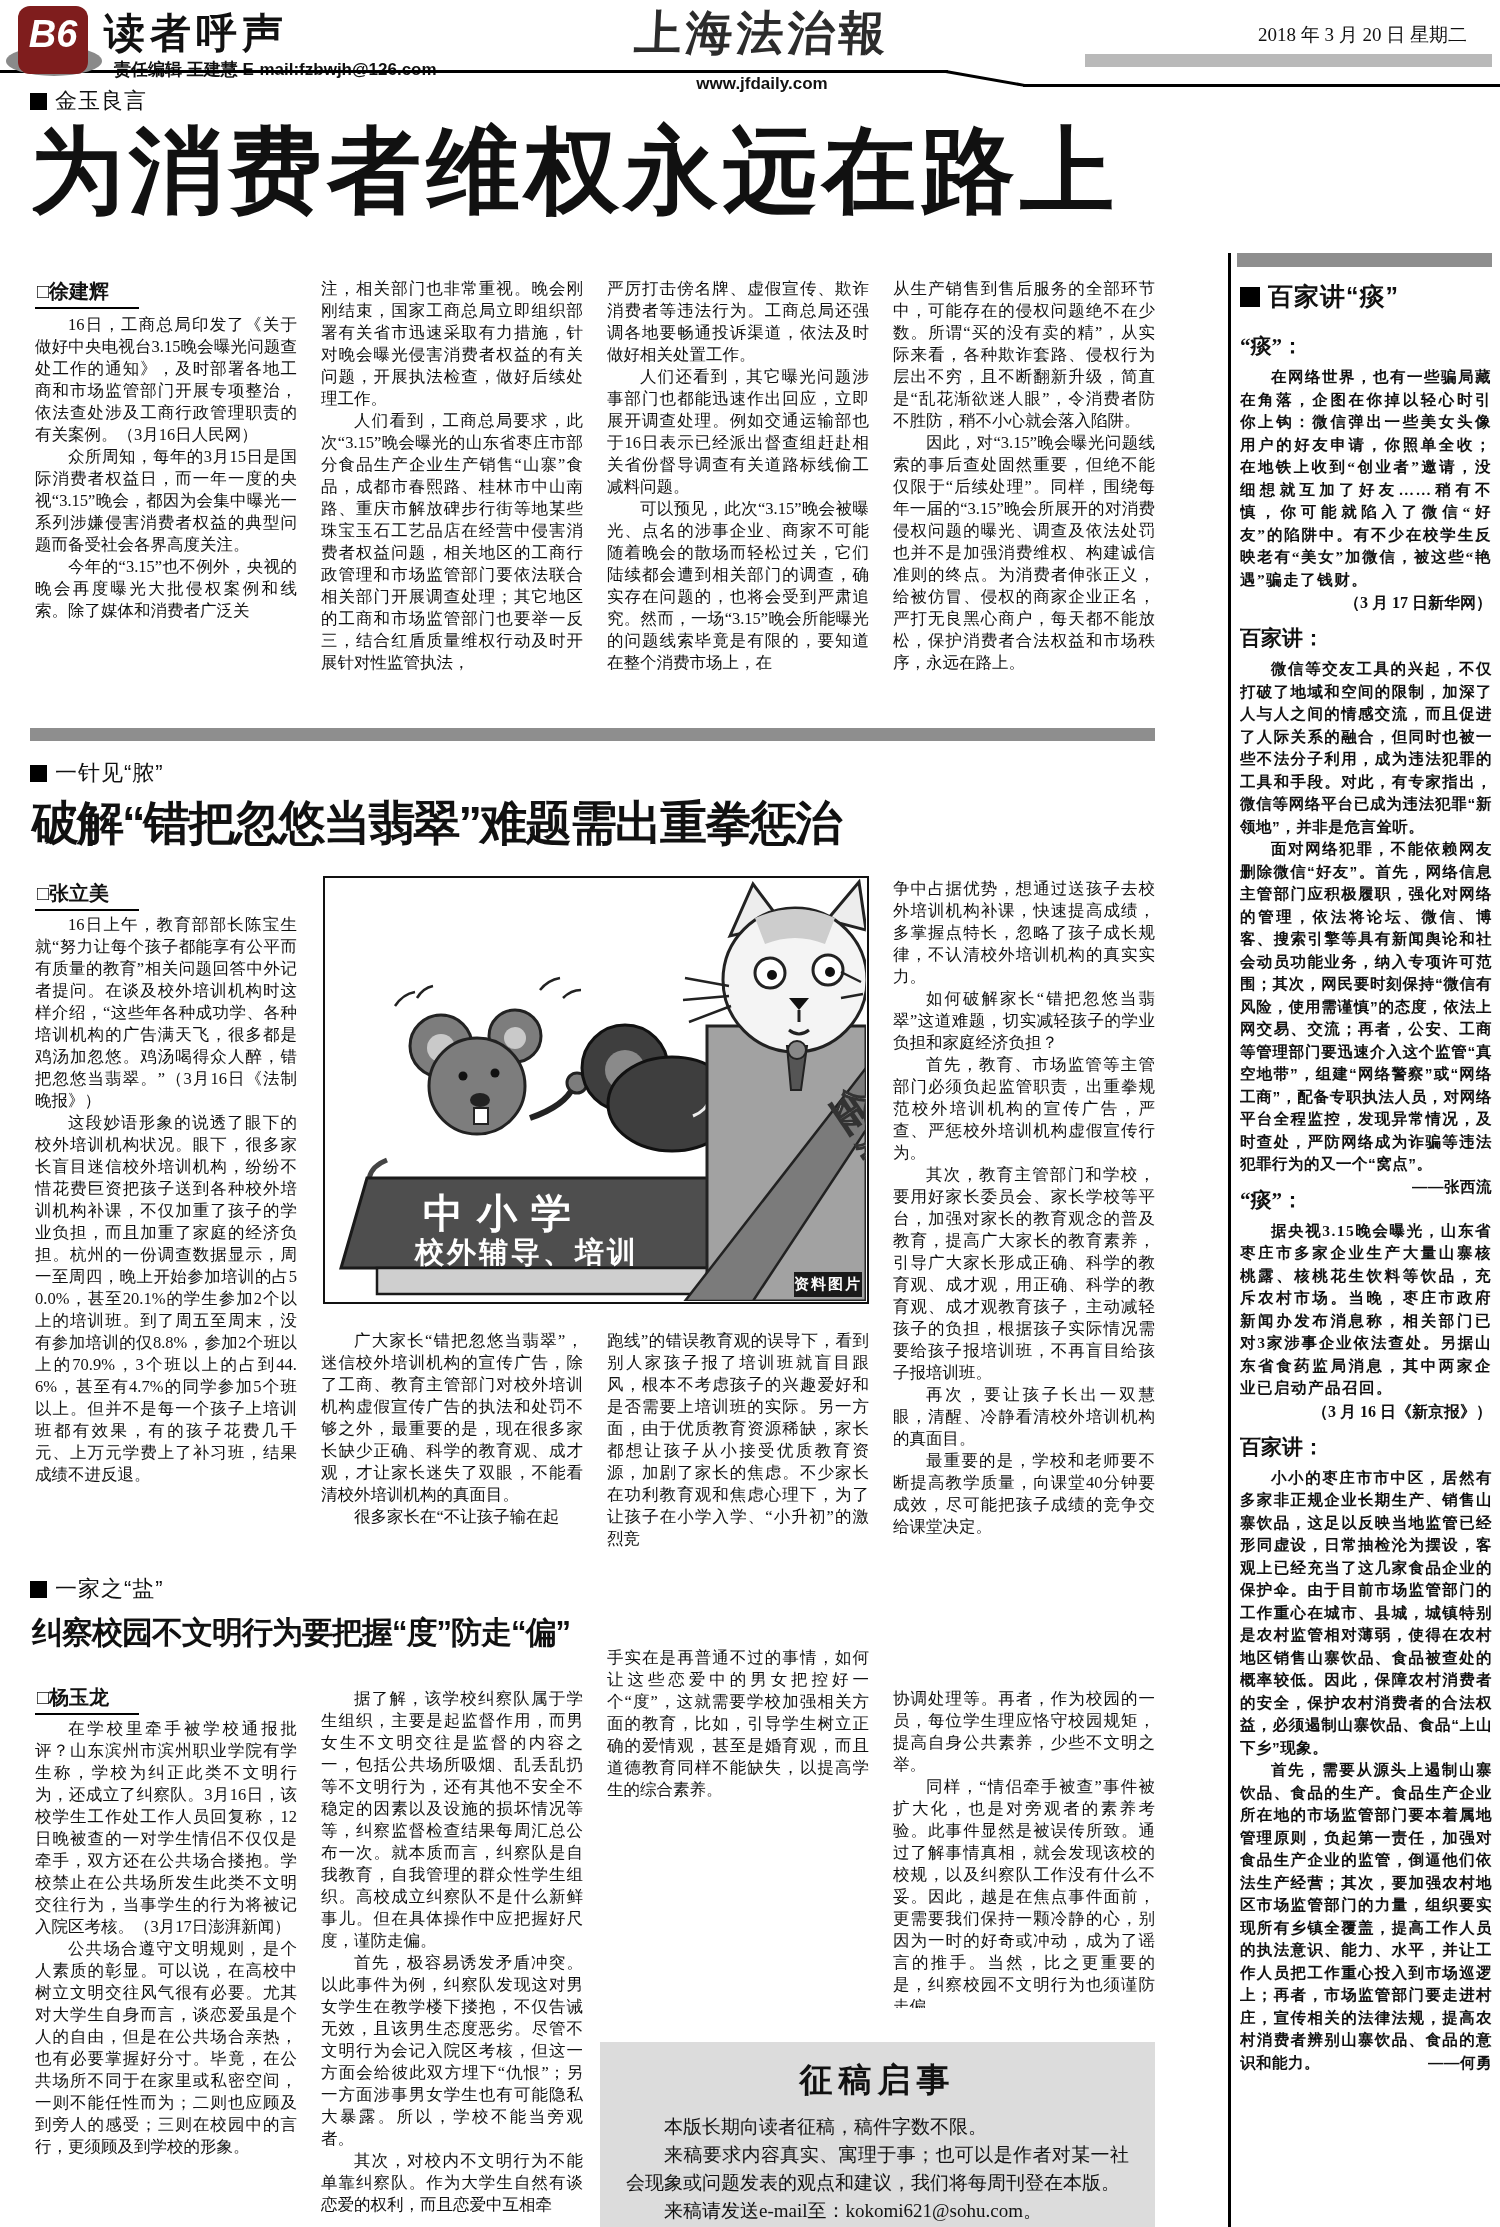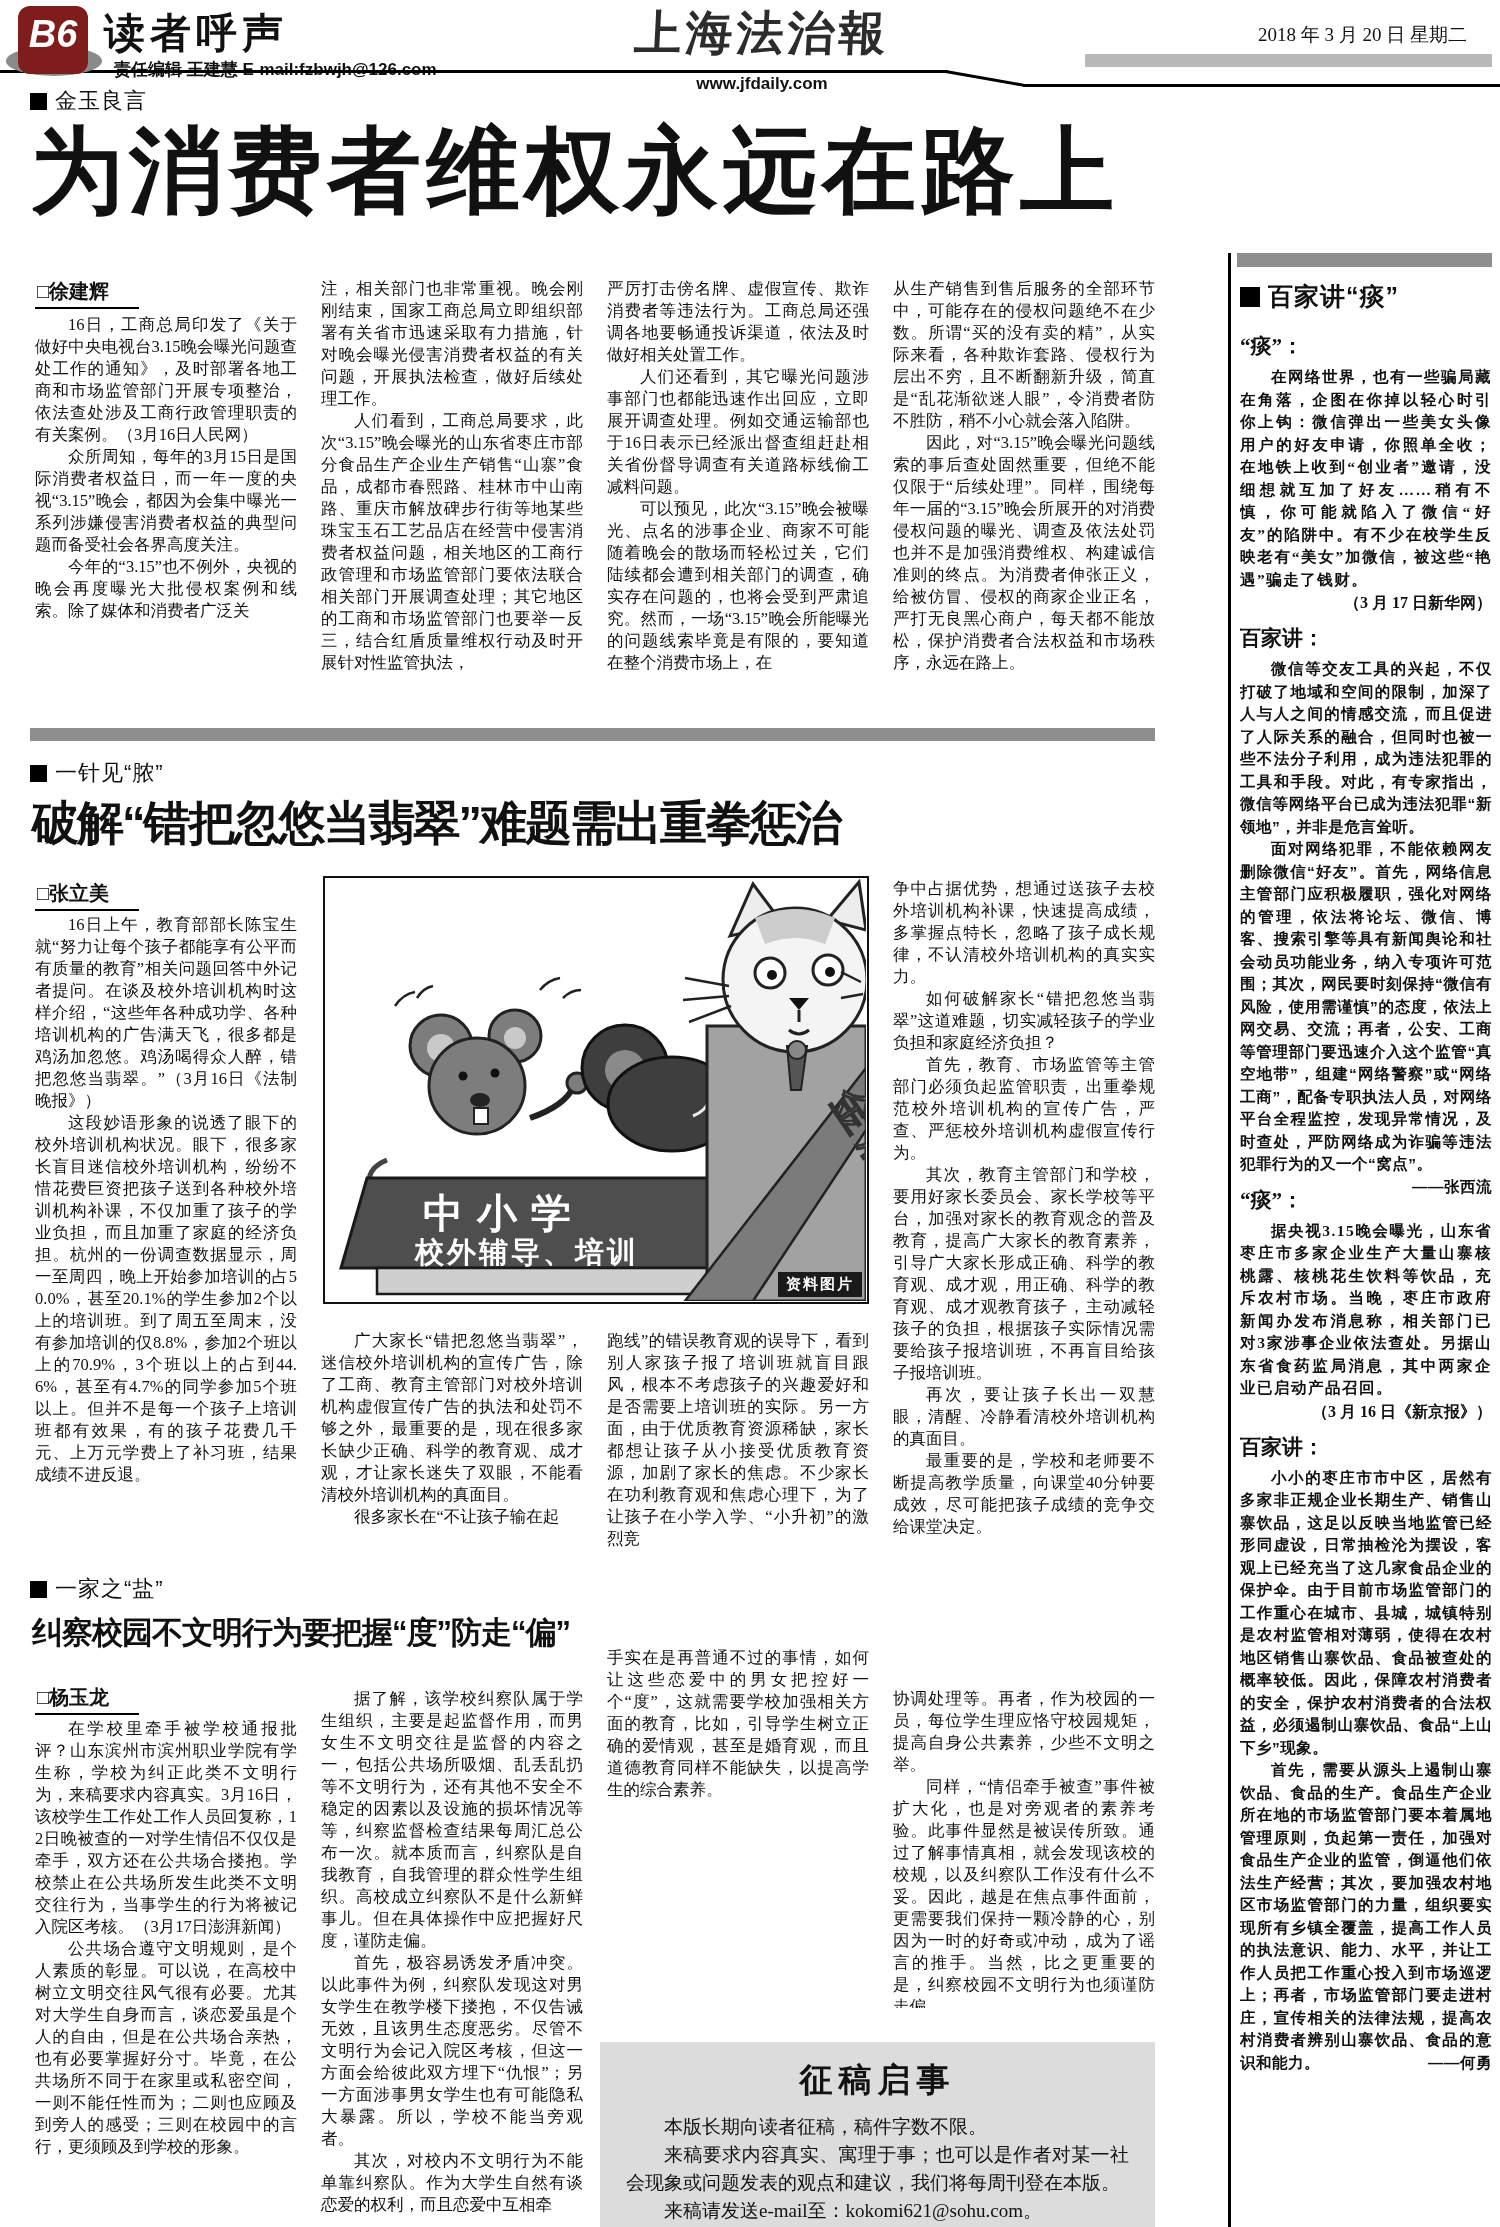--- a/index.html
+++ b/index.html
@@ -39,21 +39,21 @@
   .col{position:absolute;width:262px;font-size:16.5px;line-height:22px;text-align:justify;
        word-break:break-all;overflow:hidden;}
   .col p{margin:0;text-indent:2em;}
   .col p.cont{text-indent:0;}
 
   .divider-bar{left:30px;top:728px;width:1125px;height:13px;background:#8e8e8e;}
 
   
   .cartoon-box{left:323px;top:876px;width:546px;height:428px;border:2.5px solid #111;background:#fff;box-sizing:border-box;}
   .img-caption{position:absolute;right:5px;bottom:5px;background:#1a1a1a;color:#fff;
-               font-size:15px;padding:3px 8px;letter-spacing:2px;font-weight:bold;}
+               font-size:15px;padding:3px 0;letter-spacing:2px;font-weight:bold;}
 
   
   .notice{left:600px;top:2042px;width:555px;height:185px;background:#dcdcdc;box-sizing:border-box;
           padding:14px 26px 0 26px;overflow:hidden;}
   .notice-title{text-align:center;font-size:33px;font-weight:900;letter-spacing:6px;
                 font-family:"Liberation Sans","DejaVu Sans",sans-serif;margin:2px 0 10px;}
   .notice-body p{margin:0;text-indent:2em;font-size:19px;line-height:28px;text-align:justify;word-break:break-all;}
 
   
   .vline{left:1228px;top:253px;width:3px;height:1974px;background:#000;}
@@ -197,21 +197,21 @@
 
   <div class="abs label-row" style="left:30px;top:1574px;">
     <span class="label-sq"></span>
     <span class="label-txt">一家之“盐”</span>
   </div>
   <div class="abs a-title3">纠察校园不文明行为要把握“度”防走“偏”</div>
   <div class="abs" style="left:35px;top:1684px;">
     <span class="author">□杨玉龙</span>
   </div>
   <div class="col" style="left:35px;top:1718px;height:505px;">
-      <p>在学校里牵手被学校通报批评？山东滨州市滨州职业学院有学生称，学校为纠正此类不文明行为，来稿要求内容真实。3月16日，该校学生工作处工作人员回复称，12日晚被查的一对学生情侣不仅仅是牵手，双方还在公共场合搂抱。学校禁止在公共场所发生此类不文明交往行为，当事学生的行为将被记入院区考核。（3月17日澎湃新闻）</p>
+      <p>在学校里牵手被学校通报批评？山东滨州市滨州职业学院有学生称，学校为纠正此类不文明行为，还成立了纠察队。3月16日，该校学生工作处工作人员回复称，12日晚被查的一对学生情侣不仅仅是牵手，双方还在公共场合搂抱。学校禁止在公共场所发生此类不文明交往行为，当事学生的行为将被记入院区考核。（3月17日澎湃新闻）</p>
       <p>公共场合遵守文明规则，是个人素质的彰显。可以说，在高校中树立文明交往风气很有必要。尤其对大学生自身而言，谈恋爱虽是个人的自由，但是在公共场合亲热，也有必要掌握好分寸。毕竟，在公共场所不同于在家里或私密空间，一则不能任性而为；二则也应顾及到旁人的感受；三则在校园中的言行，更须顾及到学校的形象。</p>
     </div>
   <div class="col" style="left:321px;top:1688px;height:537px;">
       <p>据了解，该学校纠察队属于学生组织，主要是起监督作用，而男女生不文明交往是监督的内容之一，包括公共场所吸烟、乱丢乱扔等不文明行为，还有其他不安全不稳定的因素以及设施的损坏情况等等，纠察监督检查结果每周汇总公布一次。就本质而言，纠察队是自我教育，自我管理的群众性学生组织。高校成立纠察队不是什么新鲜事儿。但在具体操作中应把握好尺度，谨防走偏。</p>
       <p>首先，极容易诱发矛盾冲突。以此事件为例，纠察队发现这对男女学生在教学楼下搂抱，不仅告诫无效，且该男生态度恶劣。尽管不文明行为会记入院区考核，但这一方面会给彼此双方埋下“仇恨”；另一方面涉事男女学生也有可能隐私大暴露。所以，学校不能当旁观者。</p>
       <p>其次，对校内不文明行为不能单靠纠察队。作为大学生自然有谈恋爱的权利，而且恋爱中互相牵</p>
     </div>
   <div class="col" style="left:607px;top:1647px;height:344px;">
       <p class="cont">手实在是再普通不过的事情，如何让这些恋爱中的男女把控好一个“度”，这就需要学校加强相关方面的教育，比如，引导学生树立正确的爱情观，甚至是婚育观，而且道德教育同样不能缺失，以提高学生的综合素养。</p>
     </div>

